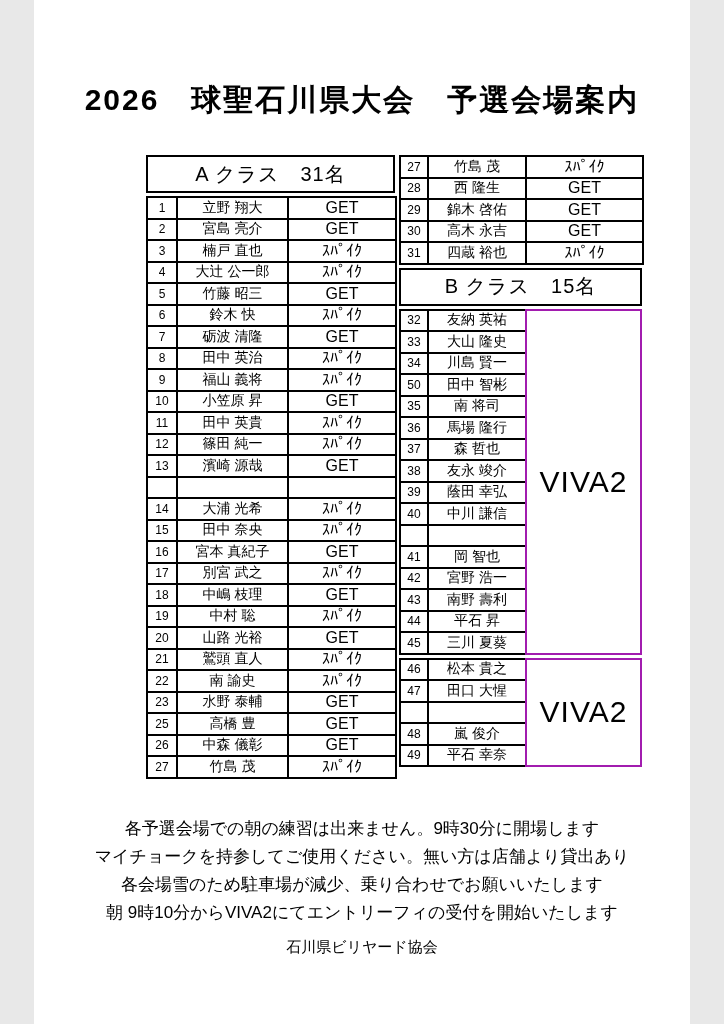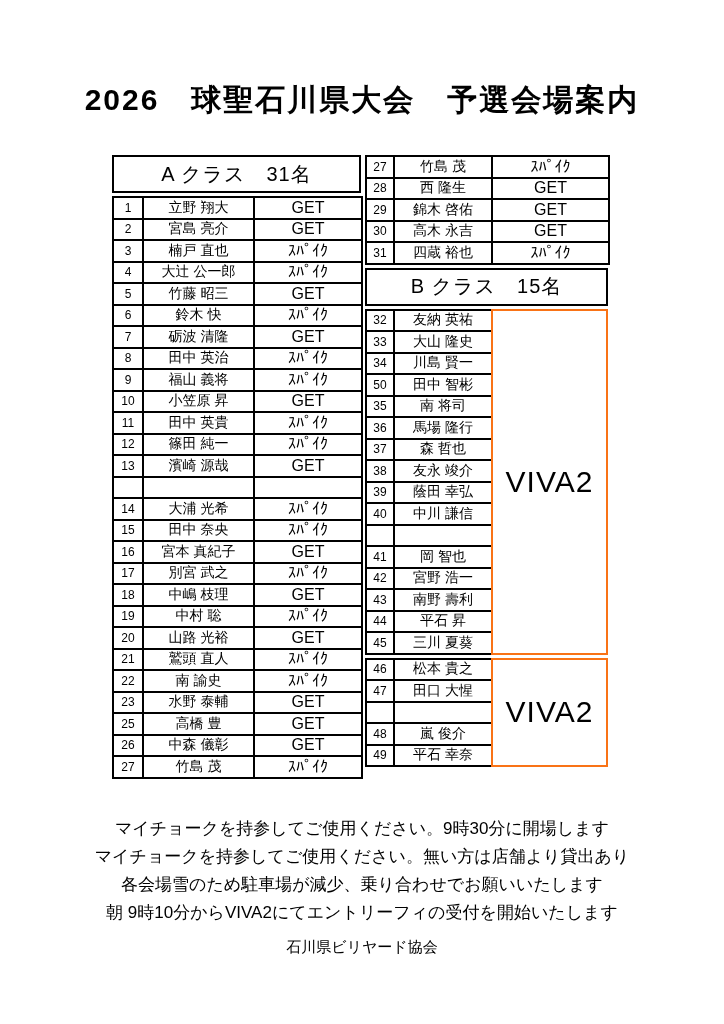--- a/index.html
+++ b/index.html
@@ -1,17 +1,17 @@
 <!DOCTYPE html>
 <html><head>
 <meta charset="utf-8">
 <style>
   html,body { margin:0; padding:0; background:#e8e8e8; }
   .page {
-    position:relative; width:724px; height:1024px; margin:0 auto;
+    position:relative; width:656px; height:1024px; margin:0 auto;
     background:#ffffff; color:#000;
     font-family:"Liberation Sans", sans-serif;
   }
   .title {
     position:absolute; top:80px; left:0; width:100%;
     text-align:center; font-size:30px; font-weight:bold; letter-spacing:2px;
     margin:0;
   }
   .tables { position:absolute; top:155px; left:112px; display:flex; gap:4px; align-items:flex-start; }
   .col { display:flex; flex-direction:column; gap:3px;justify-content:center; }
@@ -26,21 +26,21 @@
   td {
     border:2px solid #000; text-align:center; padding:0;
     font-size:14px; white-space:nowrap; overflow:hidden;
   }
   tr { height:21.5px; }
   td.num { font-size:12px; }
   td.venue { font-size:16px; }
   .merged { display:flex; align-items:stretch; }
   .merged table { width:128px; flex:0 0 128px; }
   .venue-big {
-    flex:1; margin-left:-2px; border:2px solid #f97316; box-sizing:border-box;
+    flex:1; margin-left:-2px; border:2px solid #a21caf; box-sizing:border-box;
     display:flex; align-items:center; justify-content:center;
     font-size:30px; letter-spacing:1px;
   }
   .notes {
     position:absolute; top:815px; left:0; width:100%;
     text-align:center; font-size:17px; line-height:28px;
   }
   .org {
     position:absolute; top:938px; left:0; width:100%;
     text-align:center; font-size:15px; font-weight:normal;
@@ -403,21 +403,21 @@
             </tbody>
         </table>
         <div class="venue-big">VIVA2</div>
       </div>
 
     </div>
   </div>
 
   <div class="notes">
 
-      <div class="note-line">マイチョークを持参してご使用ください。9時30分に開場します</div>
+      <div class="note-line">各予選会場での朝の練習は出来ません。9時30分に開場します</div>
 
       <div class="note-line">マイチョークを持参してご使用ください。無い方は店舗より貸出あり</div>
 
       <div class="note-line">各会場雪のため駐車場が減少、乗り合わせでお願いいたします</div>
 
       <div class="note-line">朝 9時10分からVIVA2にてエントリーフィの受付を開始いたします</div>
     </div>
 
   <div class="org">石川県ビリヤード協会</div>
 

